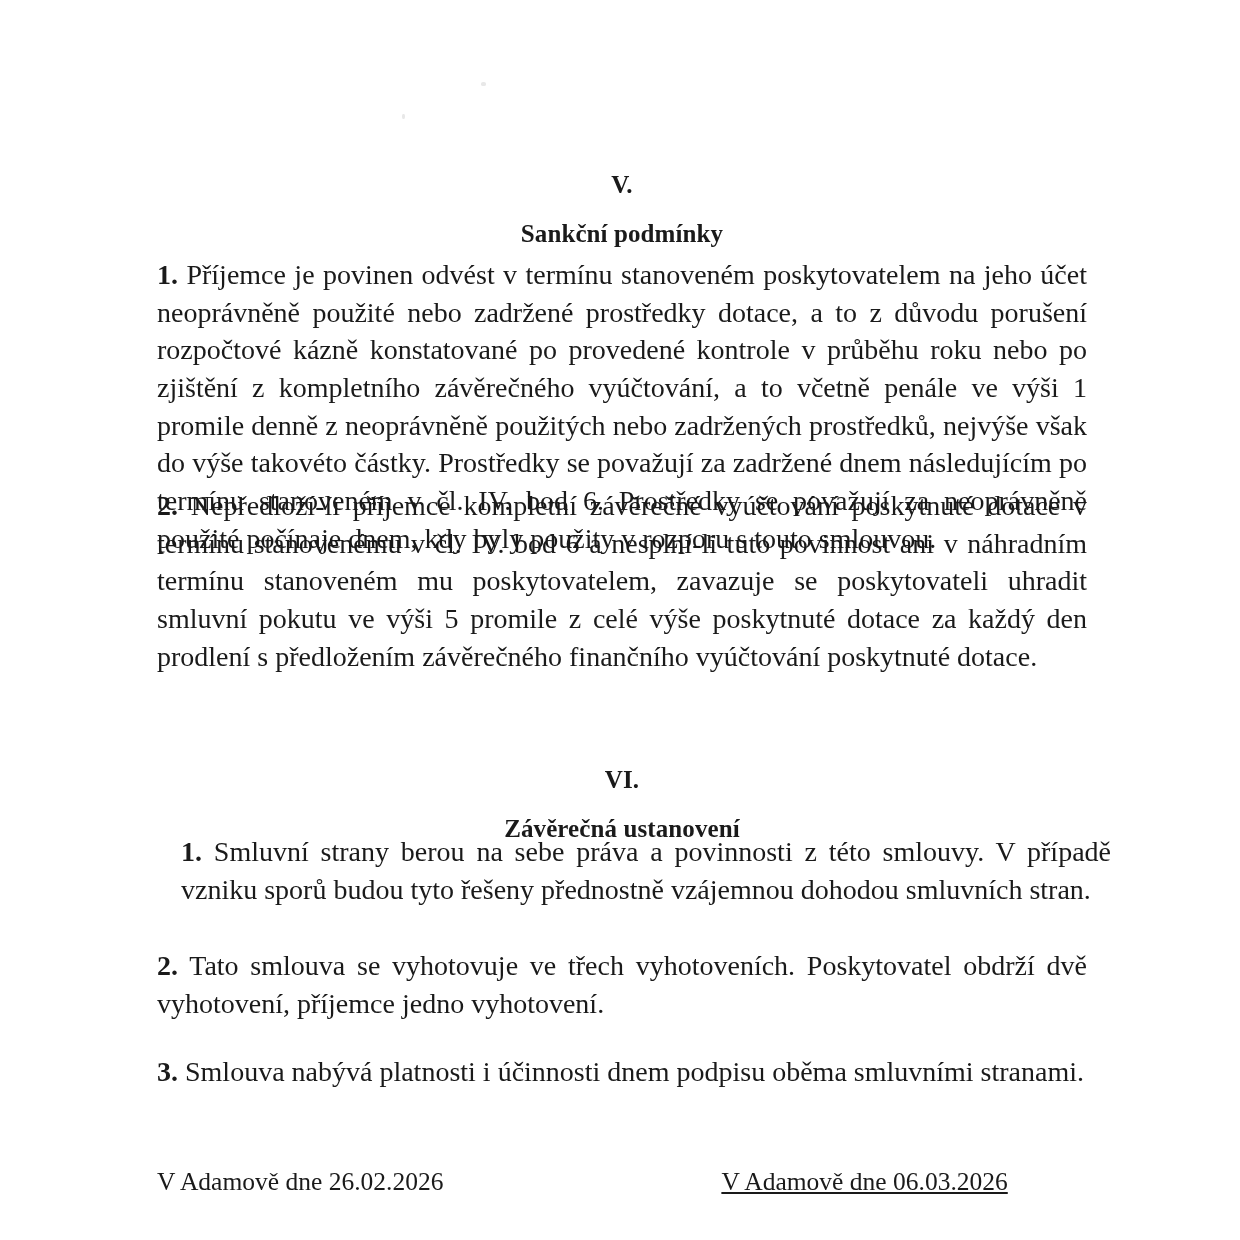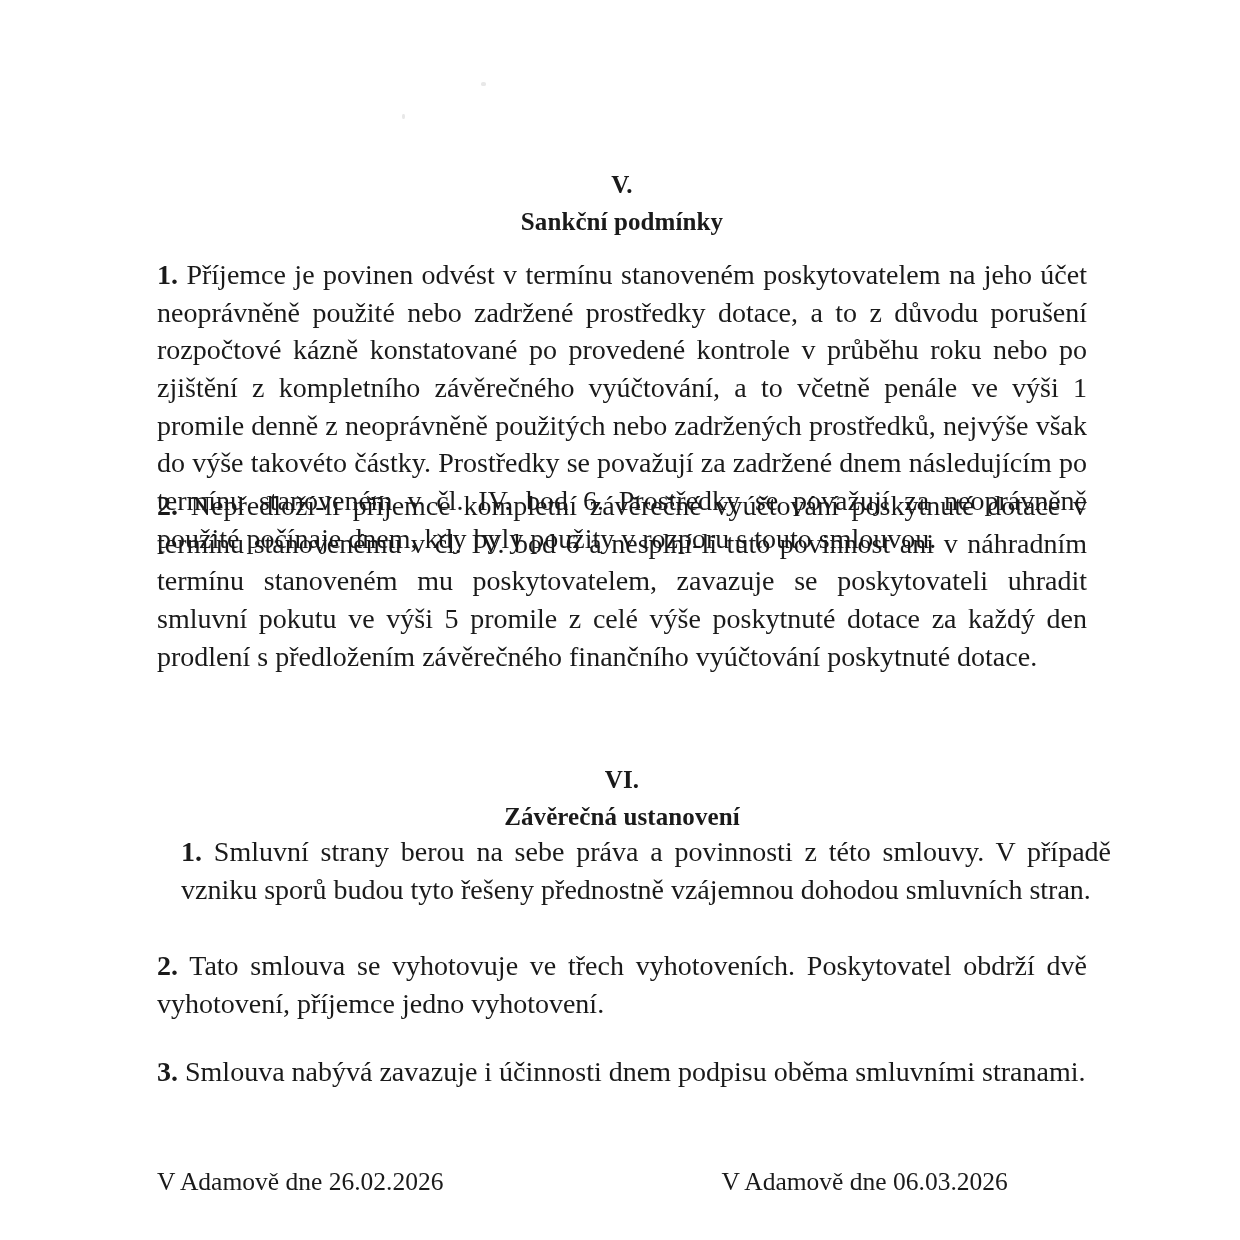--- a/index.html
+++ b/index.html
@@ -46,21 +46,21 @@
     line-height: 1.32;
   }
   .section-head .roman {
     display: block;
     font-size: 25px;
     letter-spacing: 0.2px;
   }
   .section-head .title {
     display: block;
     font-size: 25px;
-    margin-top: 4px;
+    margin-top: 16px;
     letter-spacing: 0.1px;
   }
 
   .para {
     text-align: justify;
     font-size: 28px;
     line-height: 1.345;
     margin: 0;
     hyphens: none;
   }
@@ -89,21 +89,21 @@
     width: 930px;
     display: flex;
     gap: 11px;
   }
   .sig {
     font-size: 25.5px;
     line-height: 1.3;
     white-space: nowrap;
   }
   .sig-left  { width: 560px; }
-  .sig-right { width: 370px; }
+  .sig-right { width: 370px; text-decoration: underline; }
 </style>
 </head>
 <body>
 
 <div class="page">
 
   <span class="speck speck-a"></span>
   <span class="speck speck-b"></span>
 
   <div class="content">
@@ -119,21 +119,21 @@
 
     <div class="blk blk-head-vi section-head">
       <span class="roman">VI.</span>
       <span class="title">Závěrečná ustanovení</span>
     </div>
 
     <p class="blk blk-p1b para"><span class="num">1.</span> <span>Smluvní strany berou na sebe práva a povinnosti z této smlouvy. V případě vzniku sporů budou tyto řešeny přednostně vzájemnou dohodou smluvních stran.</span></p>
 
     <p class="blk blk-p2b para"><span class="num">2.</span> <span>Tato smlouva se vyhotovuje ve třech vyhotoveních. Poskytovatel obdrží dvě vyhotovení, příjemce jedno vyhotovení.</span></p>
 
-    <p class="blk blk-p3b para last-natural"><span class="num">3.</span> <span>Smlouva nabývá zavazuje i účinnosti dnem podpisu oběma smluvními stranami.</span></p>
+    <p class="blk blk-p3b para last-natural"><span class="num">3.</span> <span>Smlouva nabývá platnosti i účinnosti dnem podpisu oběma smluvními stranami.</span></p>
 
     <div class="signatures">
       <div class="sig sig-left">V Adamově dne 26.02.2026</div>
       <div class="sig sig-right">V Adamově dne 06.03.2026</div>
     </div>
 
   </div>
 </div>
 
 </body></html>

